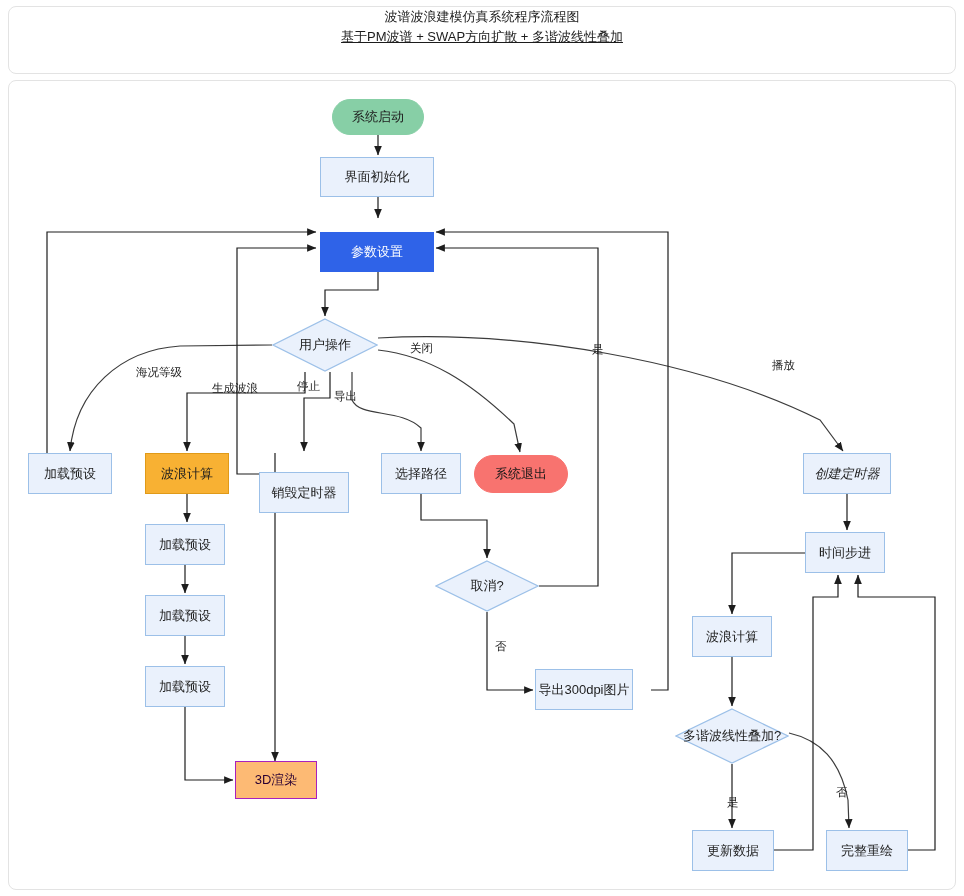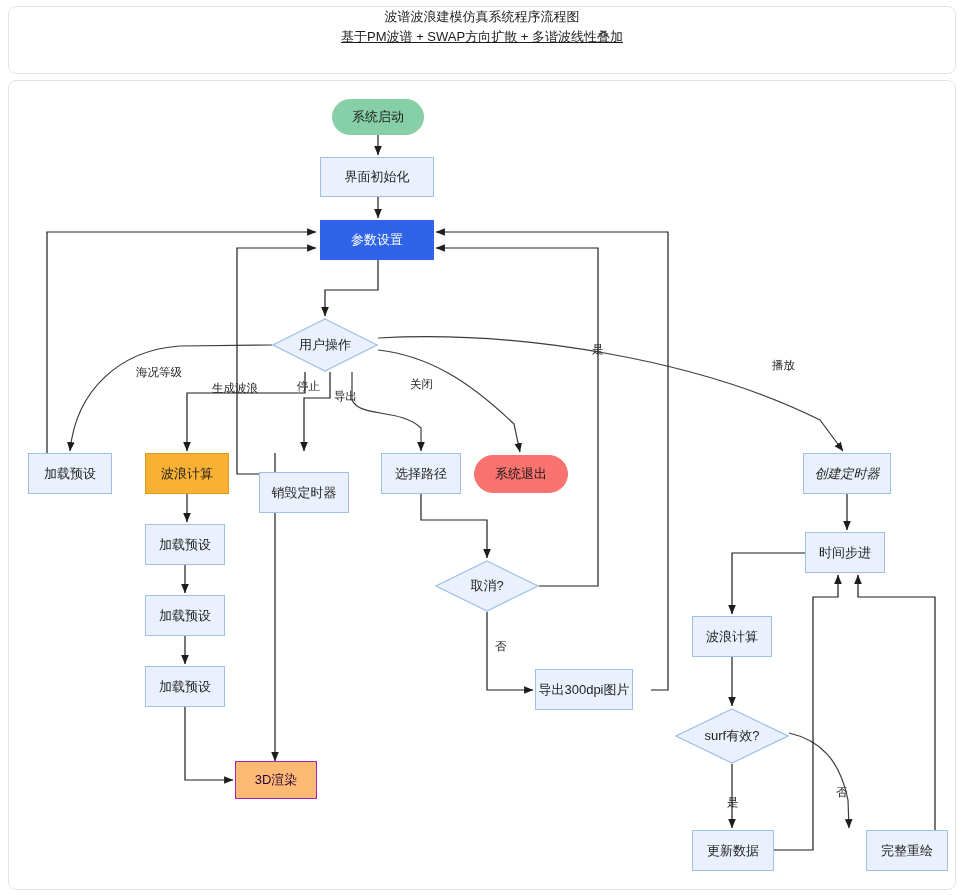--- a/index.html
+++ b/index.html
@@ -80,20 +80,21 @@
   .n-end {
     background: #f8736f;
     border: 1px solid #f8736f;
     border-radius: 20px;
     color: #181818;
   }
   .n-primary {
     background: #2f63e8;
     border: 1px solid #2f63e8;
     color: #ffffff;
+    margin-top: 12px;
   }
   .n-warn {
     background: #f8b133;
     border: 1px solid #e09a18;
     color: #1d1d1d;
   }
   .n-render {
     background: #fdba74;
     border: 1px solid #a820bd;
     color: #2a0033;
@@ -228,31 +229,31 @@
     <span class="dia-label">取消?</span>
   </div>
 
   <div class="node n-process" style="left:692px;top:616px;width:80px;height:41px;">波浪计算</div>
   <div class="node n-process" style="left:535px;top:669px;width:98px;height:41px;">导出300dpi图片</div>
 
   <div class="node n-decision" style="left:675px;top:708px;width:114px;height:56px;">
     <svg class="dia-shape" viewBox="0 0 114 56" preserveAspectRatio="none">
       <polygon points="57,1 113,28 57,55 1,28" fill="#eaf1fc" stroke="#9cc0e8" stroke-width="1.2"></polygon>
     </svg>
-    <span class="dia-label">surf有效?</span>
+    <span class="dia-label">多谐波线性叠加?</span>
   </div>
 
   <div class="node n-render" style="left:235px;top:761px;width:82px;height:38px;">3D渲染</div>
   <div class="node n-process" style="left:692px;top:830px;width:82px;height:41px;">更新数据</div>
-  <div class="node n-process" style="left:866px;top:830px;width:82px;height:41px;">完整重绘</div>
+  <div class="node n-process" style="left:826px;top:830px;width:82px;height:41px;">完整重绘</div>
 
   <div class="edge-label" style="left:136px;top:367px;">海况等级</div>
   <div class="edge-label" style="left:212px;top:383px;">生成波浪</div>
   <div class="edge-label" style="left:297px;top:381px;">停止</div>
   <div class="edge-label" style="left:334px;top:391px;">导出</div>
-  <div class="edge-label" style="left:410px;top:343px;margin-top:36px;">关闭</div>
+  <div class="edge-label" style="left:410px;top:343px;">关闭</div>
   <div class="edge-label" style="left:592px;top:344px;">是</div>
   <div class="edge-label" style="left:772px;top:360px;">播放</div>
   <div class="edge-label" style="left:495px;top:641px;">否</div>
   <div class="edge-label" style="left:727px;top:797px;">是</div>
   <div class="edge-label" style="left:836px;top:787px;">否</div>
 
 </div>
 
 </body></html>

